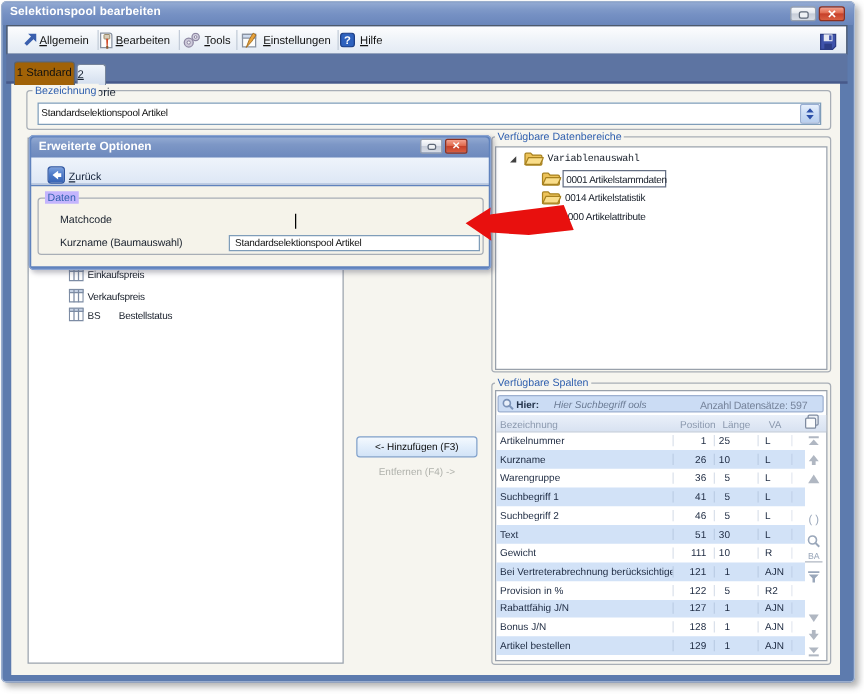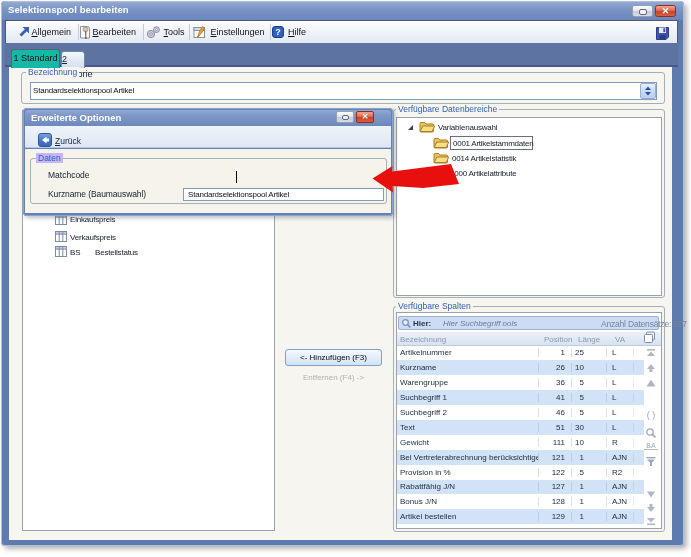--- a/index.html
+++ b/index.html
@@ -34,21 +34,21 @@
 .toolbar {
   left:5px; top:20px; width:673px; height:24px;
   background:linear-gradient(180deg,#fdfdfe 0%,#f0f4f9 45%,#e3eaf4 100%);
   border:1px solid #4e5a6c;
 }
 .tbtxt { top:27px; font-size:9px; color:#111; }
 .tbdiv { top:24px; width:1px; height:16px; background:#c2cbd8; }
 .band { left:5px; top:43px; width:673px; height:24px; background:#5d74a2; border-bottom:2px solid #47598a; }
 .tab1 {
   left:11px; top:49px; width:49px; height:19px;
-  background:#14b8a6; border:1px solid #5a6471; border-bottom:none;
+  background:#a16207; border:1px solid #5a6471; border-bottom:none;
   border-radius:3px 3px 0 0; z-index:3;
   font-size:9px; color:#111; text-align:center; line-height:17px;
 }
 .tab2 {
   left:61px; top:51px; width:24px; height:17px;
   background:linear-gradient(180deg,#f1f6fc 0%,#d3deee 100%);
   border:1px solid #76849a; border-bottom:none;
   border-radius:3px 3px 0 0; z-index:2;
   font-size:9px; color:#1a2433; text-align:left; line-height:15px;
 }
@@ -162,21 +162,21 @@
   <div class="abs grp" style="left:393px; top:109px; width:272px; height:189px;"></div>
   <div class="abs grplabel" style="left:396px; top:104px;">Verfügbare Datenbereiche</div>
   <div class="abs whitebox" style="left:396px; top:117px; width:266px; height:179px;"></div>
   <svg class="abs" style="left:407px; top:124px;" width="7" height="7" viewBox="0 0 7 7">
     <path d="M6 1 L6 6 L1 6 Z" fill="#404040"></path>
   </svg>
   <svg class="abs" style="left:419px; top:121px;" width="16" height="12" viewBox="0 0 16 12">
     <path d="M1 2.5 Q1 1.5 2 1.5 L5.5 1.5 L7 3 L13.5 3 Q14.5 3 14.5 4 L14.5 10 Q14.5 11 13.5 11 L2 11 Q1 11 1 10 Z" fill="#edc35a" stroke="#a8821f" stroke-width="1"></path>
     <path d="M1.2 10.5 L3.8 5 L15.8 5 L13.2 10.5 Z" fill="#f9dd8a" stroke="#a8821f" stroke-width="1"></path>
   </svg>
-  <div class="abs txt9" style="left:438px; top:123px;">Variablenauswahl</div>
+  <div class="abs txt9" style="left:438px; top:123px;font-family:Liberation Mono, monospace;">Variablenauswahl</div>
   <svg class="abs" style="left:433px; top:137px;" width="16" height="12" viewBox="0 0 16 12">
     <path d="M1 2.5 Q1 1.5 2 1.5 L5.5 1.5 L7 3 L13.5 3 Q14.5 3 14.5 4 L14.5 10 Q14.5 11 13.5 11 L2 11 Q1 11 1 10 Z" fill="#edc35a" stroke="#a8821f" stroke-width="1"></path>
     <path d="M1.2 10.5 L3.8 5 L15.8 5 L13.2 10.5 Z" fill="#f9dd8a" stroke="#a8821f" stroke-width="1"></path>
   </svg>
   <div class="abs" style="left:450px; top:136px; width:83px; height:14px; border:1px solid #667085; background:#fff;"></div>
   <div class="abs txt9" style="left:453px; top:138.5px; letter-spacing:-0.25px;">0001 Artikelstammdaten</div>
   <svg class="abs" style="left:433px; top:152px;" width="16" height="12" viewBox="0 0 16 12">
     <path d="M1 2.5 Q1 1.5 2 1.5 L5.5 1.5 L7 3 L13.5 3 Q14.5 3 14.5 4 L14.5 10 Q14.5 11 13.5 11 L2 11 Q1 11 1 10 Z" fill="#edc35a" stroke="#a8821f" stroke-width="1"></path>
     <path d="M1.2 10.5 L3.8 5 L15.8 5 L13.2 10.5 Z" fill="#f9dd8a" stroke="#a8821f" stroke-width="1"></path>
   </svg>
@@ -190,21 +190,21 @@
   <div class="abs grp" style="left:393px; top:306px; width:272px; height:226px;"></div>
   <div class="abs grplabel" style="left:396px; top:301px;">Verfügbare Spalten</div>
   <div class="abs whitebox" style="left:396px; top:312px; width:266px; height:217px;"></div>
   <div class="abs" style="left:398px; top:316px; width:261px; height:14px; background:#cbdcf4; border:1px solid #9db0d0; border-radius:2px;"></div>
   <svg class="abs" style="left:401px; top:318px;" width="11" height="11" viewBox="0 0 11 11">
     <circle cx="4.5" cy="4.5" r="2.8" fill="#e8eff9" stroke="#7a92b8" stroke-width="1.3"></circle>
     <line x1="6.6" y1="6.6" x2="9.4" y2="9.4" stroke="#7a92b8" stroke-width="1.5"></line>
   </svg>
   <div class="abs" style="left:413px; top:319px; font-size:8px; font-weight:bold; color:#24344c;">Hier:</div>
   <div class="abs" style="left:443px; top:319px; font-size:8px; font-style:italic; color:#6b7b94;">Hier Suchbegriff ools</div>
-  <div class="abs" style="left:560px; top:319px; font-size:8.5px; letter-spacing:-0.2px; color:#76849b;margin-left:41px;">Anzahl Datensätze: 597</div>
+  <div class="abs" style="left:560px; top:319px; font-size:8.5px; letter-spacing:-0.2px; color:#76849b;">Anzahl Datensätze: 597</div>
   <div class="abs" style="left:397px; top:332px; width:264px; height:13.5px; background:linear-gradient(180deg,#eaf0f9 0%,#d8e2f1 100%); border-bottom:1px solid #c2cbda;"></div>
   <div class="abs" style="left:400px; top:334.5px; font-size:8px; color:#8b99ae;">Bezeichnung</div>
   <div class="abs" style="left:544px; top:334.5px; font-size:8px; color:#8b99ae;">Position</div>
   <div class="abs" style="left:578px; top:334.5px; font-size:8px; color:#8b99ae;">Länge</div>
   <div class="abs" style="left:615px; top:334.5px; font-size:8px; color:#8b99ae;">VA</div>
   <svg class="abs" style="left:643px; top:331px;" width="13" height="13" viewBox="0 0 13 13">
     <rect x="3.5" y="1" width="8" height="8" rx="1" fill="#eef2f8" stroke="#7e8ba0" stroke-width="1"></rect>
     <rect x="1.5" y="3.5" width="8" height="8" rx="1" fill="#fbfcfd" stroke="#7e8ba0" stroke-width="1"></rect>
   </svg>
   <div class="abs" id="rows" style="left:397px; top:345.5px; width:247px;">

